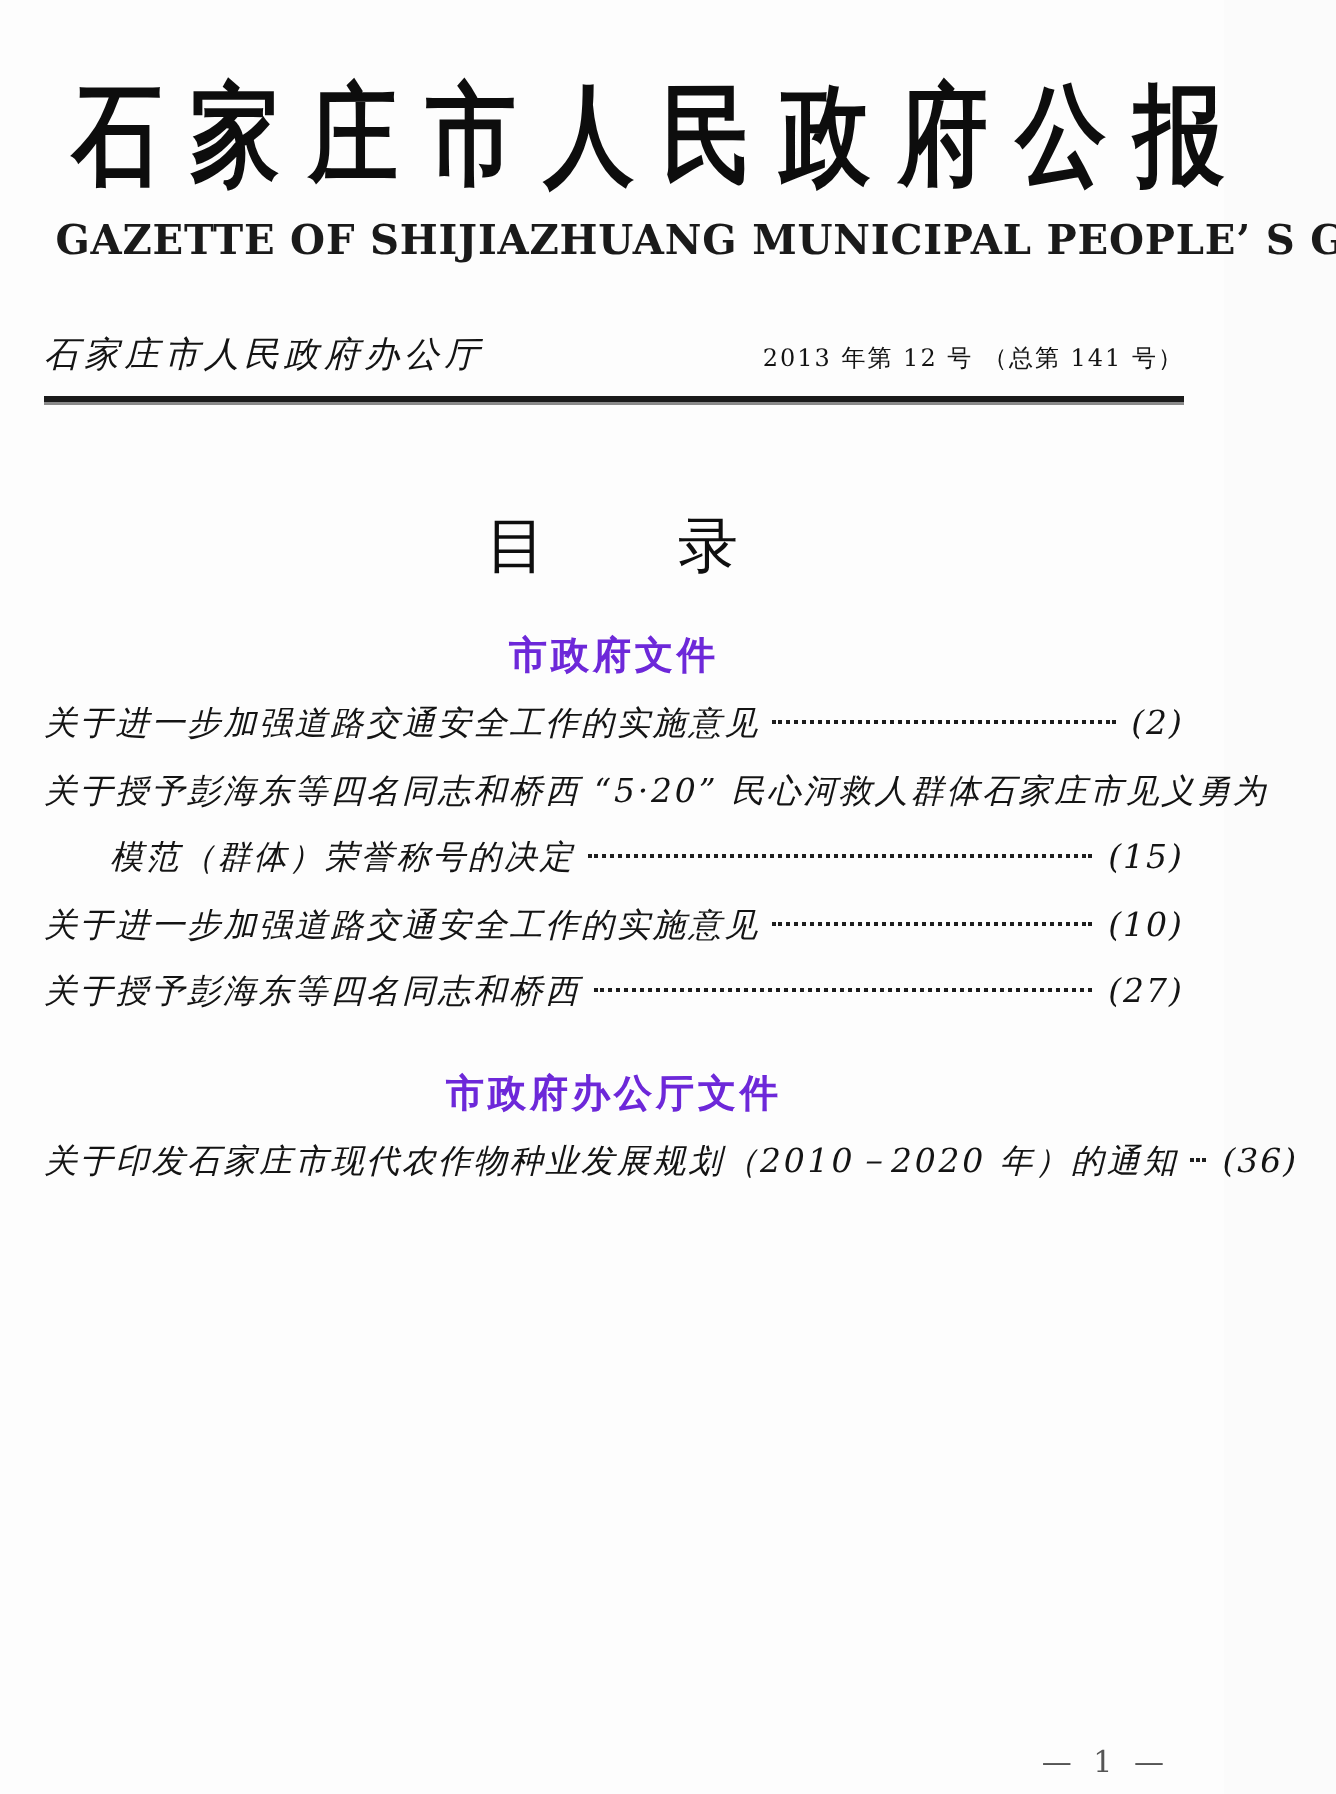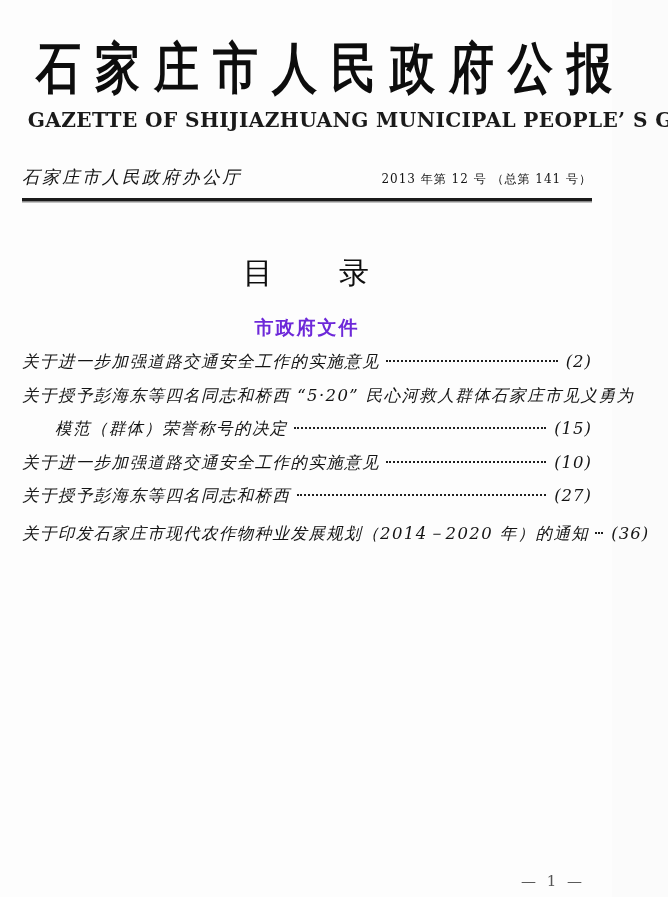--- a/index.html
+++ b/index.html
@@ -164,23 +164,24 @@
         <span class="pageno">(10)</span>
       </div>
 
       <div class="toc-line">
         <span class="toc-text">关于授予彭海东等四名同志和桥西</span>
         <span class="leader"></span>
         <span class="pageno">(27)</span>
       </div>
     </div>
 
+    <h3 class="toc-section-title">市政府办公厅文件</h3>
     <div class="toc-list">
       <div class="toc-line">
-        <span class="toc-text">关于印发石家庄市现代农作物种业发展规划（2014－2020 年）的通知</span>
+        <span class="toc-text">关于印发石家庄市现代农作物种业发展规划（2010－2020 年）的通知</span>
         <span class="leader"></span>
         <span class="pageno">(36)</span>
       </div>
     </div>
   </main>
 
   <footer class="footer">— 1 —</footer>
 
 </div>
 

